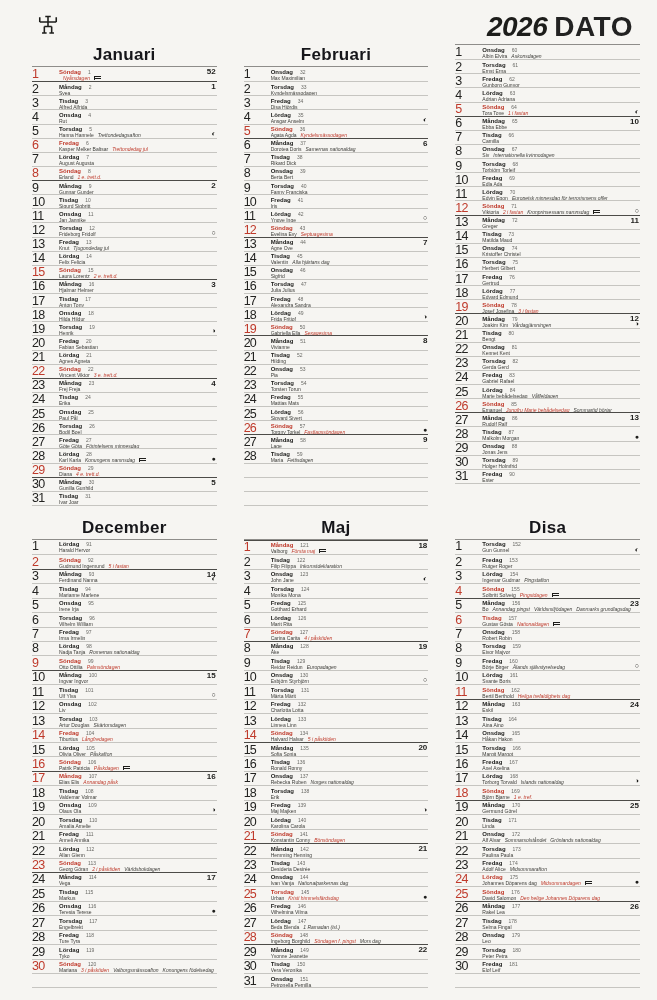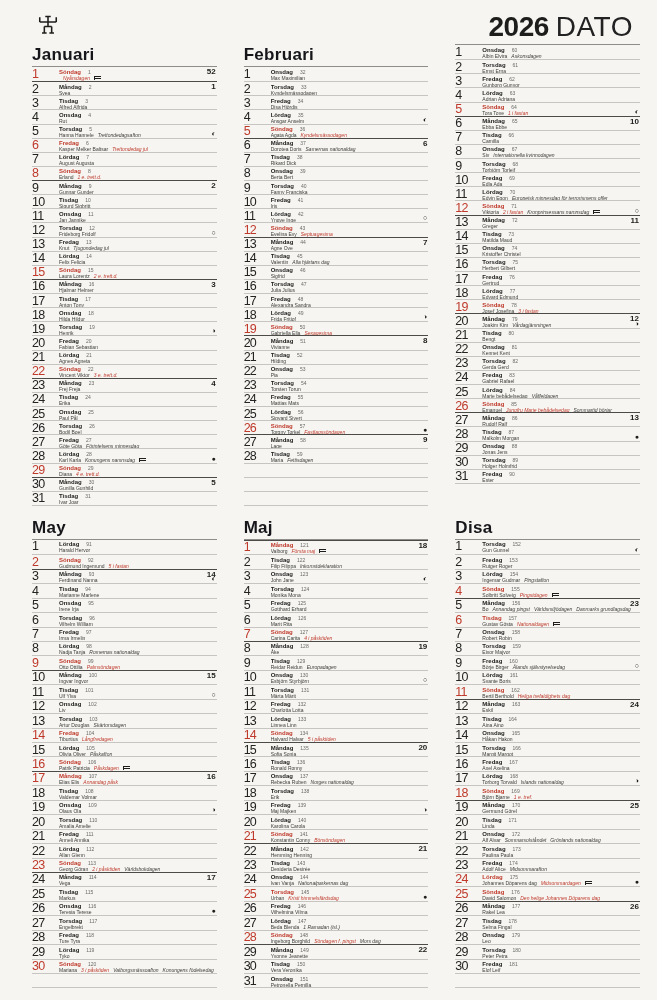--- a/index.html
+++ b/index.html
@@ -5,31 +5,31 @@
   html,body{margin:0;padding:0;}
   .page{
     position:relative; width:657px; height:1000px;
     background:#f6f5f2; overflow:hidden;
     font-family:"Liberation Sans", sans-serif; color:#1d1d1b;
   }
   
   .hdr{position:absolute; top:10px; left:0; right:0; height:38px;}
   .logo{position:absolute; left:37px; top:4px;}
   .brand{position:absolute; right:24px; top:0; font-size:28px; line-height:34px; white-space:nowrap;}
-  .brand .yr{font-weight:bold; letter-spacing:-0.5px;}
-  .brand .nm{font-weight:normal; letter-spacing:0.5px; margin-left:7px; color:#222;}
+  .brand .yr{font-weight:bold; letter-spacing:-0.5px;font-style:italic;}
+  .brand .nm{font-weight:bold; letter-spacing:0.5px; margin-left:7px; color:#222;}
   
   .grid{
     position:absolute; left:32px; right:17px; top:44px;
     display:grid; grid-template-columns:1fr 1fr 1fr; column-gap:27px;
   }
   .month{min-width:0;}
   .month.bottom{margin-top:11px;}
   .mtitle{
-    margin:0 0 1px 0; font-size:17px; font-weight:bold; 
+    margin:0 0 1px 0; font-size:17px; font-weight:bold; text-align:center;
     letter-spacing:0.3px; line-height:21px; color:#16161a;
   }
   .rows{border-top:1px solid #8e8d8a; border-bottom:1px solid #c6c5c1;}
   .day-row{position:relative; box-sizing:border-box;}
   .top .day-row{height:14.13px;}
   .bottom .day-row{height:14.45px;}
   .day-row + .day-row{border-top:1px solid #c6c5c1;}
   .day-row.wkstart{border-top:1px solid #4c4b48 !important;}
   .dn{
     position:absolute; left:0; top:0.5px; width:23px;
@@ -736,21 +736,21 @@
           <div class="day-row">
             <span class="dn">31</span>
             <div class="mid">
               <div class="l1"><span class="wd">Fredag</span><span class="doy">90</span></div>
               <div class="l2"><span class="nm">Ester</span></div>
             </div>
           </div>
         </div>
       </section>
       <section class="month bottom">
-        <h2 class="mtitle">May</h2>
+        <h2 class="mtitle">December</h2>
         <div class="rows">
           <div class="day-row">
             <span class="dn">1</span>
             <div class="mid">
               <div class="l1"><span class="wd">Lördag</span><span class="doy">91</span></div>
               <div class="l2"><span class="nm">Harald Hervor</span></div>
             </div>
           </div>
           <div class="day-row red">
             <span class="dn">2</span>

